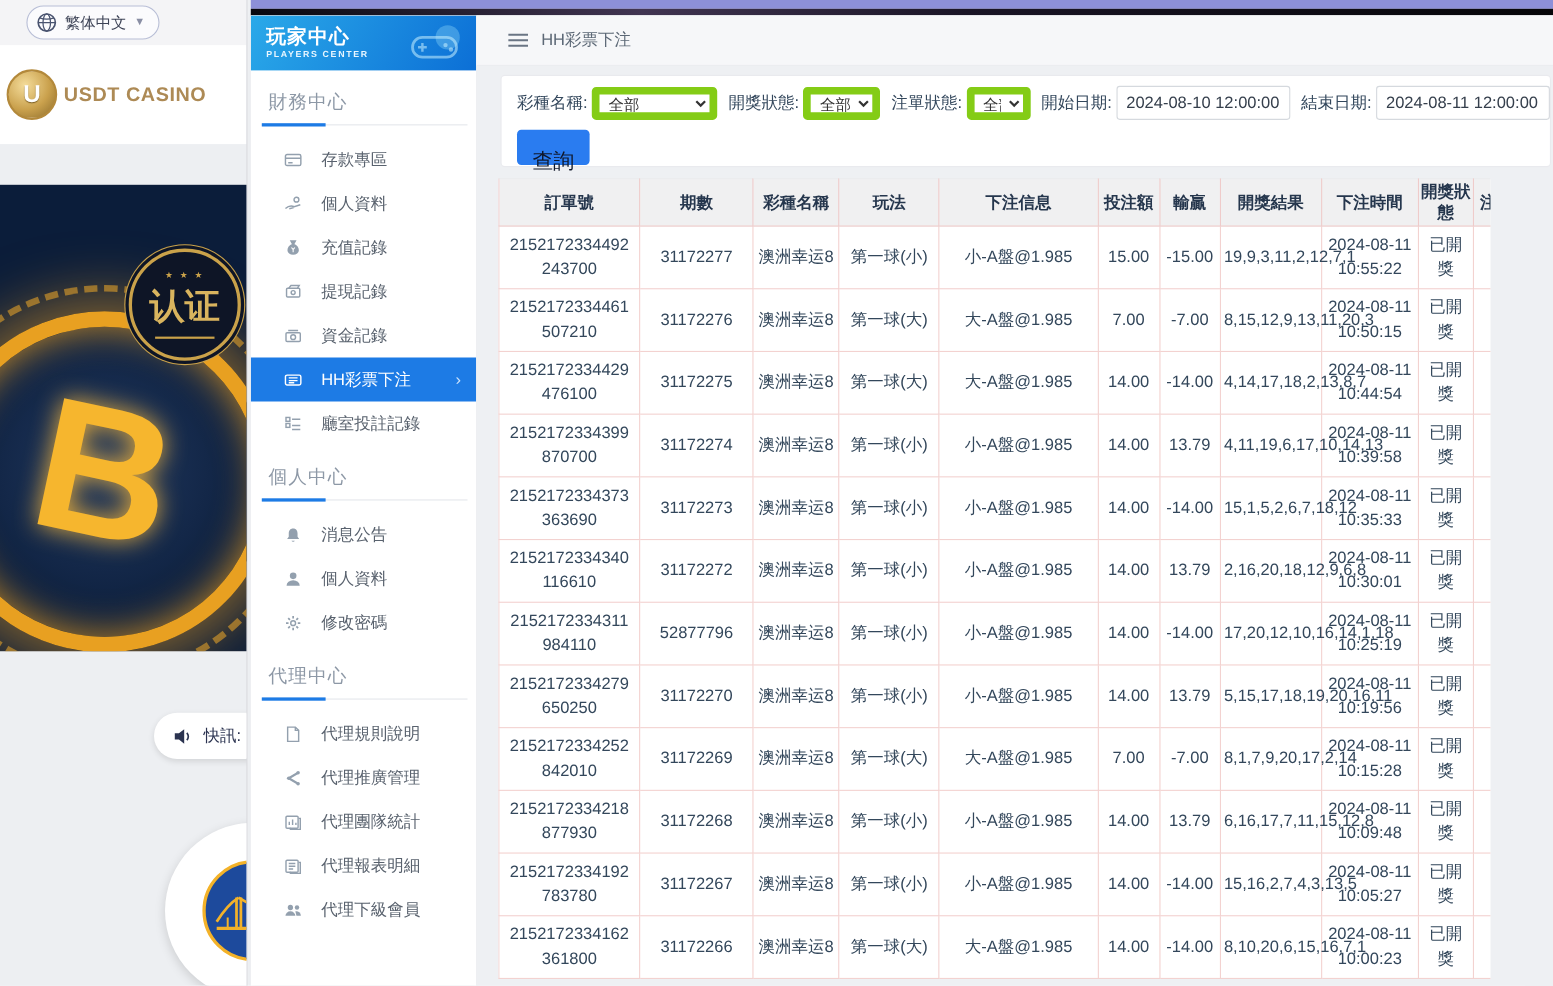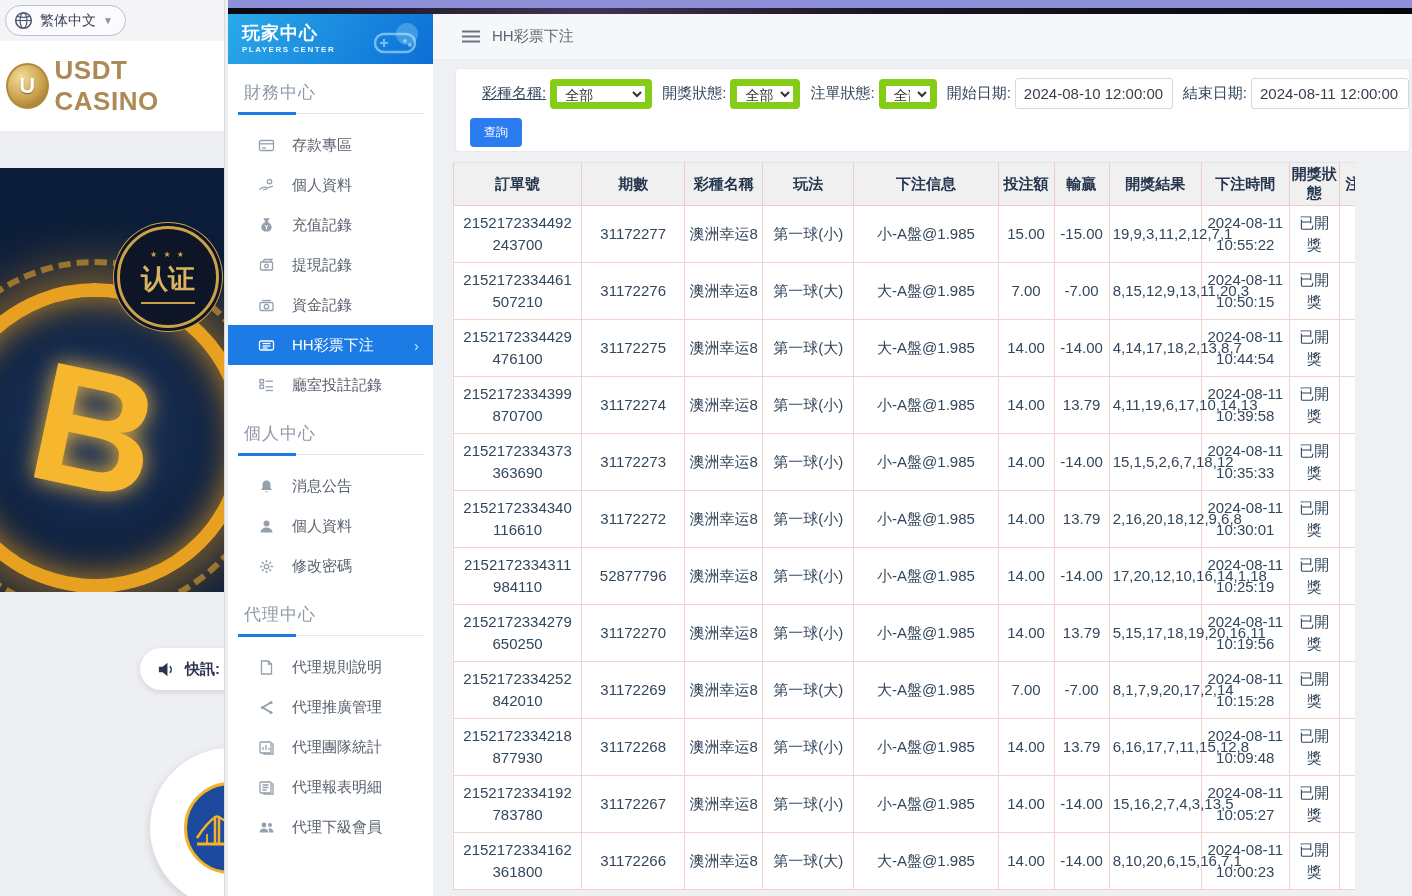--- a/index.html
+++ b/index.html
@@ -2,53 +2,53 @@
 <html><head>
 <meta charset="utf-8">
 <style>
   * { margin:0; padding:0; box-sizing:border-box; }
   html,body { width:1412px; height:896px; overflow:hidden; background:#eef0f3;
     font-family:"Liberation Sans","DejaVu Sans",sans-serif; }
 
   
   .left-col { position:absolute; left:0; top:0; width:225px; height:896px;
     background:#edeff2; border-right:1px solid #d9dade; overflow:hidden; }
-  .lang-bar { height:41px; background:#f4f4f6; display:flex; align-items:center; padding-left:5px; }
+  .lang-bar { height:41px; background:#f4f4f6; display:flex; align-items:center; padding-left:24px; }
   .lang-pill { display:flex; align-items:center; gap:7px; border:1px solid #b8bed6;
     border-radius:17px; height:31px; padding:0 12px 0 8px; background:#fbfbfd; cursor:pointer; }
   .lang-pill .globe { width:19px; height:19px; color:#4a5470; }
   .lang-label { font-size:14px; color:#3d4356; }
   .caret { font-size:10px; color:#8a8fa5; }
   .logo-area { height:90px; background:#ffffff; display:flex; align-items:center; padding-left:6px; gap:6px; }
   .coin { width:46px; height:46px; border-radius:50%;
     background:radial-gradient(circle at 35% 30%, #f4dc9a, #caa14d 55%, #8a6a2a);
     border:2px solid #b3893b; display:flex; align-items:center; justify-content:center;
     color:#fff; font-weight:bold; font-size:22px; text-shadow:0 1px 1px #7a5c20; }
-  .logo-text { font-size:26px; font-weight:bold; letter-spacing:.5px; color:#ad8a55; }
+  .logo-text { font-size:18px; font-weight:bold; letter-spacing:.5px; color:#ad8a55; }
   .btc-banner { position:absolute; left:0; top:168px; width:225px; height:424px;
     background:#0b1d3a; overflow:hidden; }
   .btc-ring { position:absolute; left:-60px; top:115px; width:310px; height:310px; border-radius:50%;
     border:14px solid #e8a021;
     background:radial-gradient(circle at 50% 45%, #20375e, #0b1d3a 75%);
     box-shadow:0 0 55px 10px rgba(245,166,35,.55), inset 0 0 35px rgba(245,166,35,.8); }
   .btc-ring::before { content:""; position:absolute; left:-38px; top:-38px; right:-38px; bottom:-38px;
     border-radius:50%; border:6px dashed rgba(240,170,40,.55); }
   .btc-b { position:absolute; left:50%; top:50%; transform:translate(-50%,-54%) rotate(12deg);
     font-size:170px; font-weight:bold; color:#f6b62e; text-shadow:0 0 22px rgba(255,190,60,.9); }
   .cert-badge { position:absolute; right:6px; top:58px; width:102px; height:102px; border-radius:50%;
     background:#0e1526; border:3px solid #caa24a; box-shadow:0 0 0 3px #0e1526, 0 0 0 4px #caa24a;
     display:flex; flex-direction:column; align-items:center; justify-content:center; gap:2px; }
   .cert-stars { color:#caa24a; font-size:8px; letter-spacing:2px; }
-  .cert-text { color:#d9b45e; font-size:27px; font-weight:bold; }
+  .cert-text { color:#d9b45e; font-size:32px; font-weight:bold; }
   .cert-line { width:54px; border-top:2px solid #caa24a; margin-top:3px; }
   .ticker-pill { position:absolute; left:140px; top:648px; width:160px; height:42px;
     background:#ffffff; border-radius:21px; box-shadow:0 2px 6px rgba(0,0,0,.12);
     display:flex; align-items:center; gap:9px; padding-left:17px; }
   .ticker-pill .spk { width:19px; height:19px; color:#2b3350; }
-  .ticker-label { font-size:15px; font-weight:bold; color:#2b3350; }
+  .ticker-label { font-size:15px; font-weight:normal; color:#2b3350; }
   .bridge-btn { position:absolute; left:150px; top:748px; width:160px; height:160px; border-radius:50%;
     background:#ffffff; box-shadow:0 3px 10px rgba(0,0,0,.15);
     display:flex; align-items:center; justify-content:center; }
   .bridge-circle { width:92px; height:92px; border-radius:50%; background:#1d4a9c;
     border:3px solid #f3b229; display:flex; align-items:center; justify-content:center; }
   .bridge-circle svg { width:70px; height:48px; }
 
   
   .top-strip { position:absolute; left:228px; top:0; width:1184px; height:8px; background:#8d90d8; }
   .top-strip2 { position:absolute; left:228px; top:8px; width:1184px; height:6px;
@@ -75,28 +75,28 @@
   .main { position:absolute; left:433px; top:14px; width:979px; height:882px; background:#eef0f3; }
   .crumb-bar { height:46px; background:#f6f7f9; border-bottom:1px solid #ebedf0;
     display:flex; align-items:center; gap:12px; padding-left:29px; }
   .menu-ic { width:18px; height:13px; color:#6a7584; }
   .crumb-title { font-size:15px; color:#5c6876; }
 
   .filter-card { position:absolute; left:22px; top:54px; width:955px; height:84px;
     background:#ffffff; border:1px solid #e9eaee; border-radius:4px; padding:9px 0 0 14px; }
   .filter-row { display:flex; align-items:center; flex-wrap:nowrap; }
   .f-label { font-size:15px; color:#33475c; margin:0 4px 0 10px; white-space:nowrap; }
-  .f-label:first-child { margin-left:12px;text-decoration:underline; }
+  .f-label:first-child { margin-left:0; }
   select { height:30px; border:7px solid #84cc16; border-radius:4px; background:#fff;
     font-size:14px; color:#333; padding:0 4px; font-family:inherit; }
   .sel-lottery { width:155px; } .sel-draw { width:77px; } .sel-order { width:58px; }
   .date-input { height:31px; width:158px; border:1px solid #d5d9de; border-radius:3px;
     font-size:15px; color:#353f4c; padding:0 8px; font-family:inherit; }
-  .query-btn { margin:9px 0 0 0; background:#2a7cf0; color:#ffffff; border:none; border-radius:4px;
-    height:29px; padding:1px 14px; font-size:12px; cursor:pointer; font-family:inherit; }
+  .query-btn { margin:9px 0 0 0; background:#2a7cf0; color:#0f172a; border:none; border-radius:4px;
+    height:29px; padding:16px 14px; font-size:19px; cursor:pointer; font-family:inherit; }
 
   .table-wrap { position:absolute; left:20px; top:148px; width:902px; height:734px; overflow:hidden; }
   table { border-collapse:collapse; table-layout:fixed; width:959px; background:#fff;
     border:1px solid #e7e7ea; }
   th { background:#f0f0f1; color:#25364d; font-size:15px; font-weight:bold; height:43px;
     border:1px solid #efcbca; border-top-color:#e3e3e6; padding:2px; }
   td { height:57px; text-align:center; font-size:15px; color:#33475b; border:1px solid #f3d2d0;
     padding:2px 3px; line-height:1.45; }
   td.col-order { word-break:break-all; padding:2px 6px; }
 </style>

